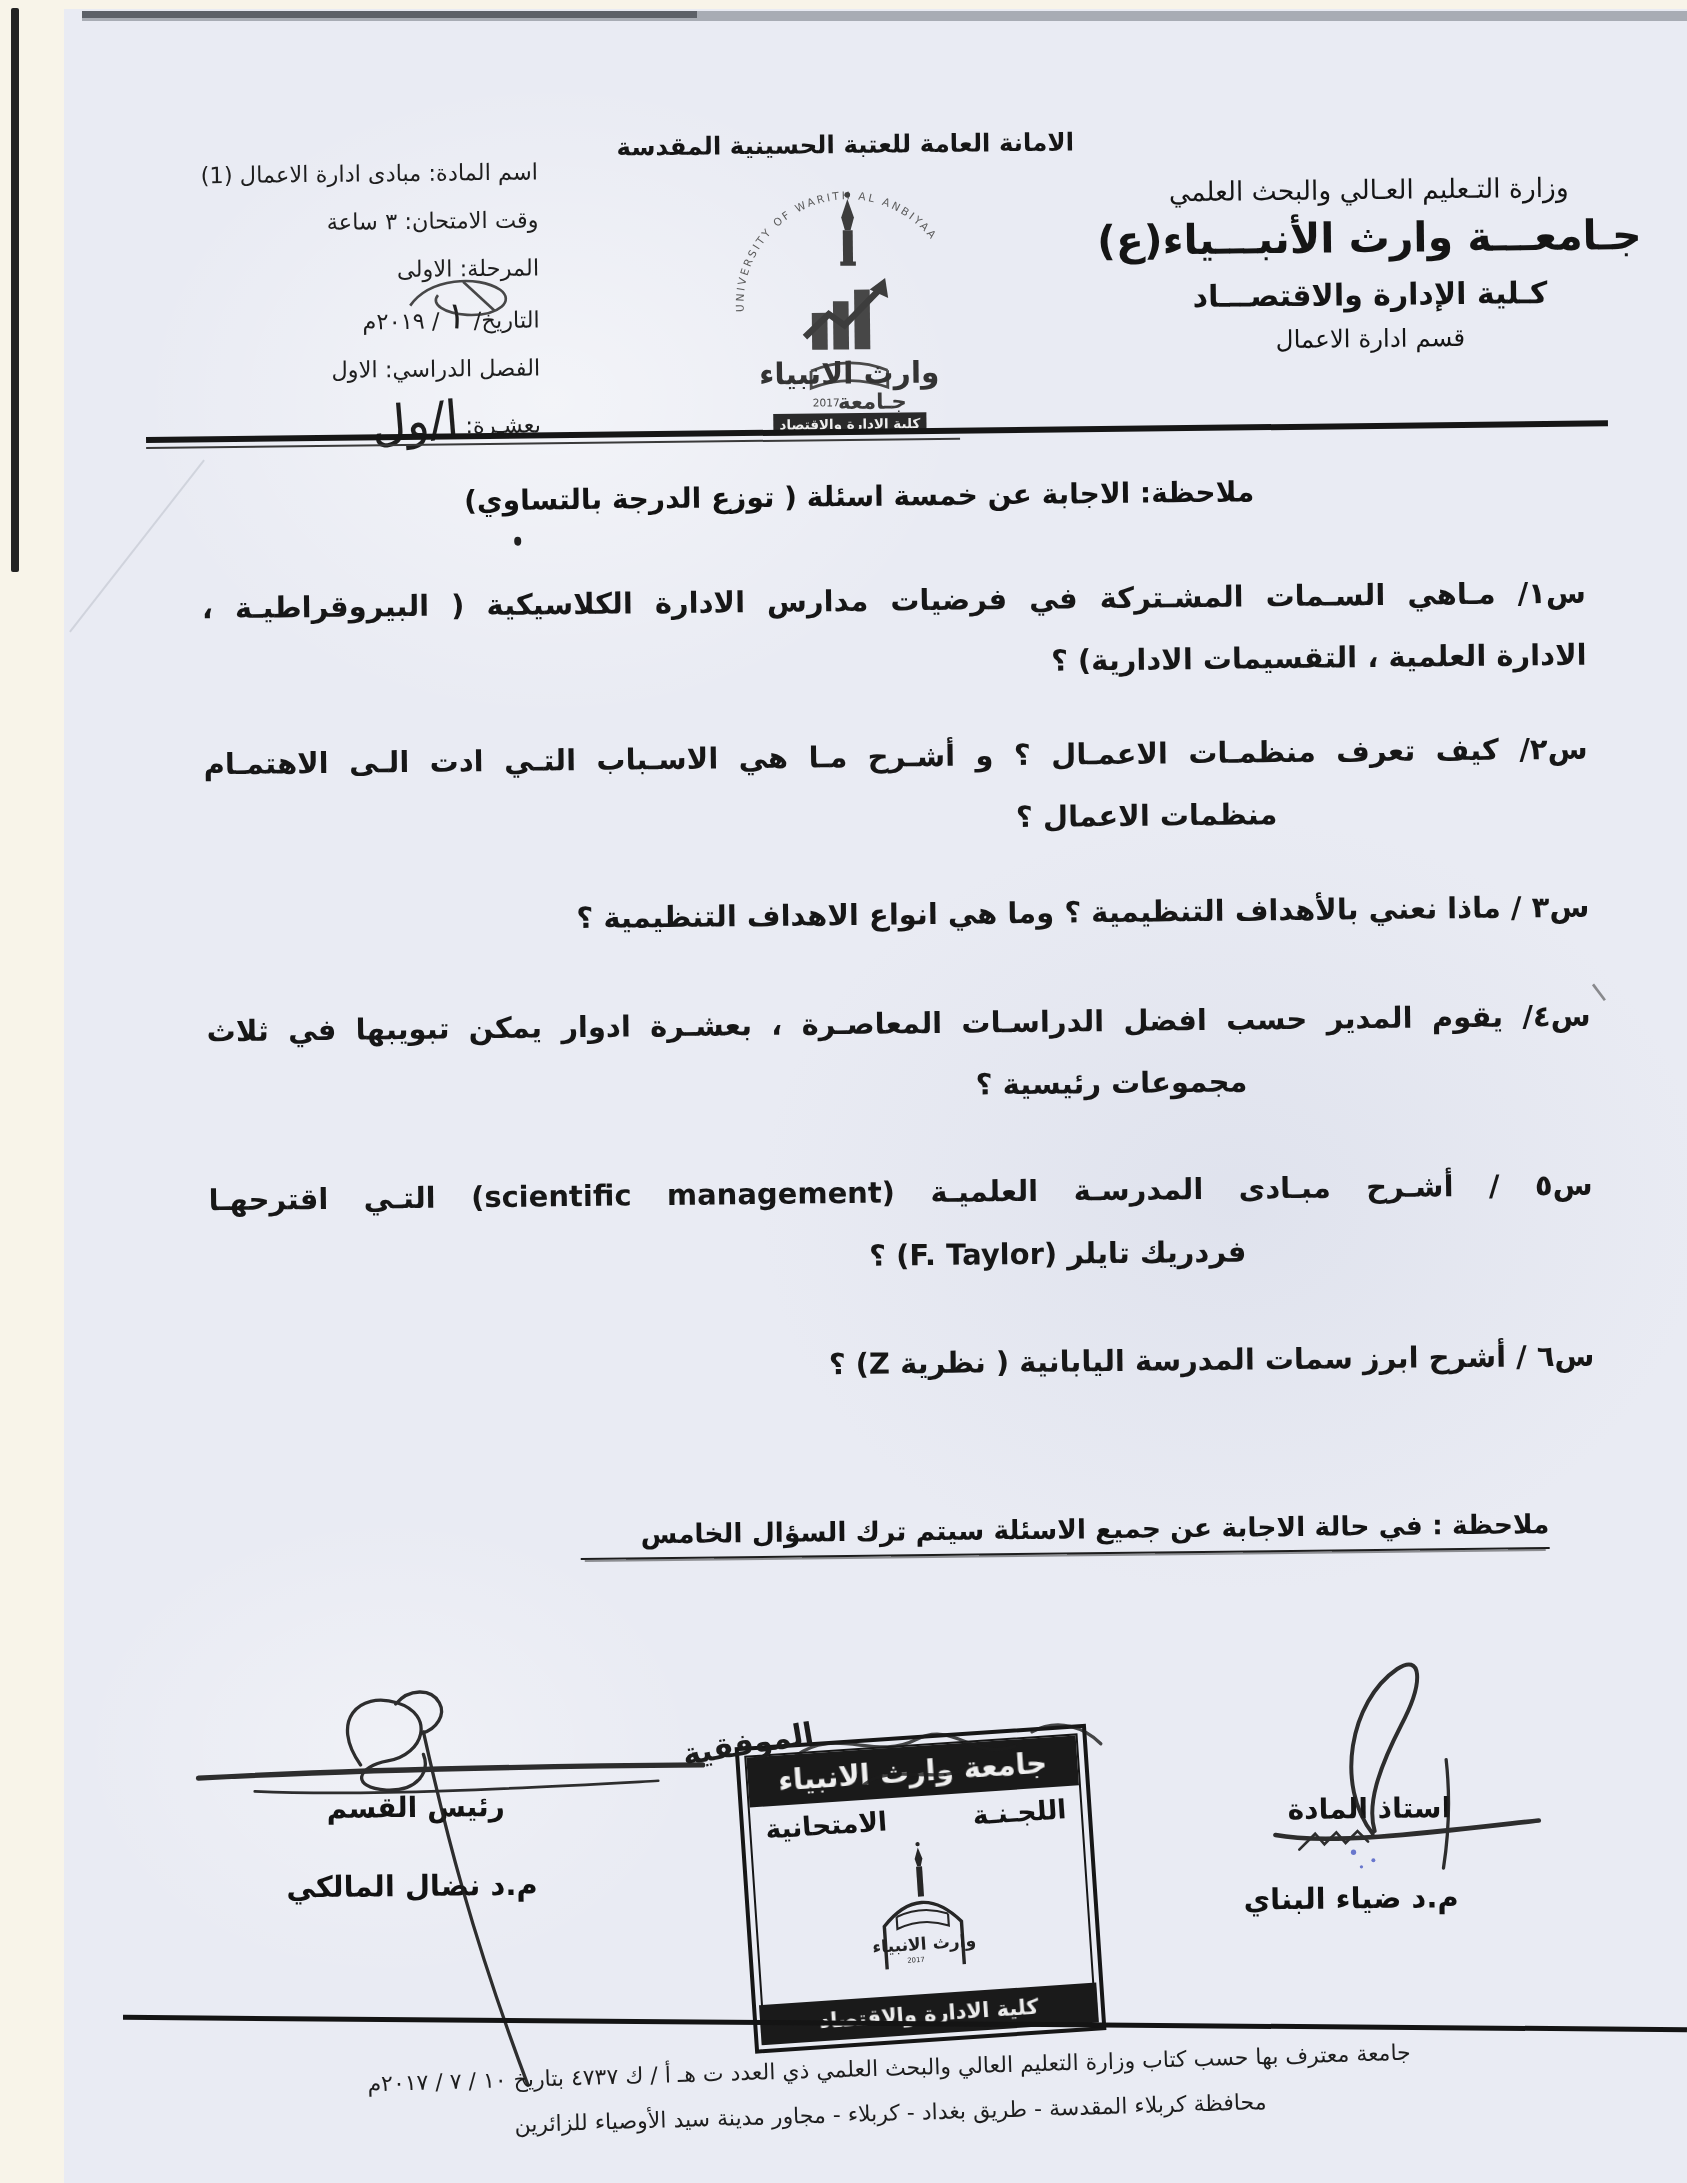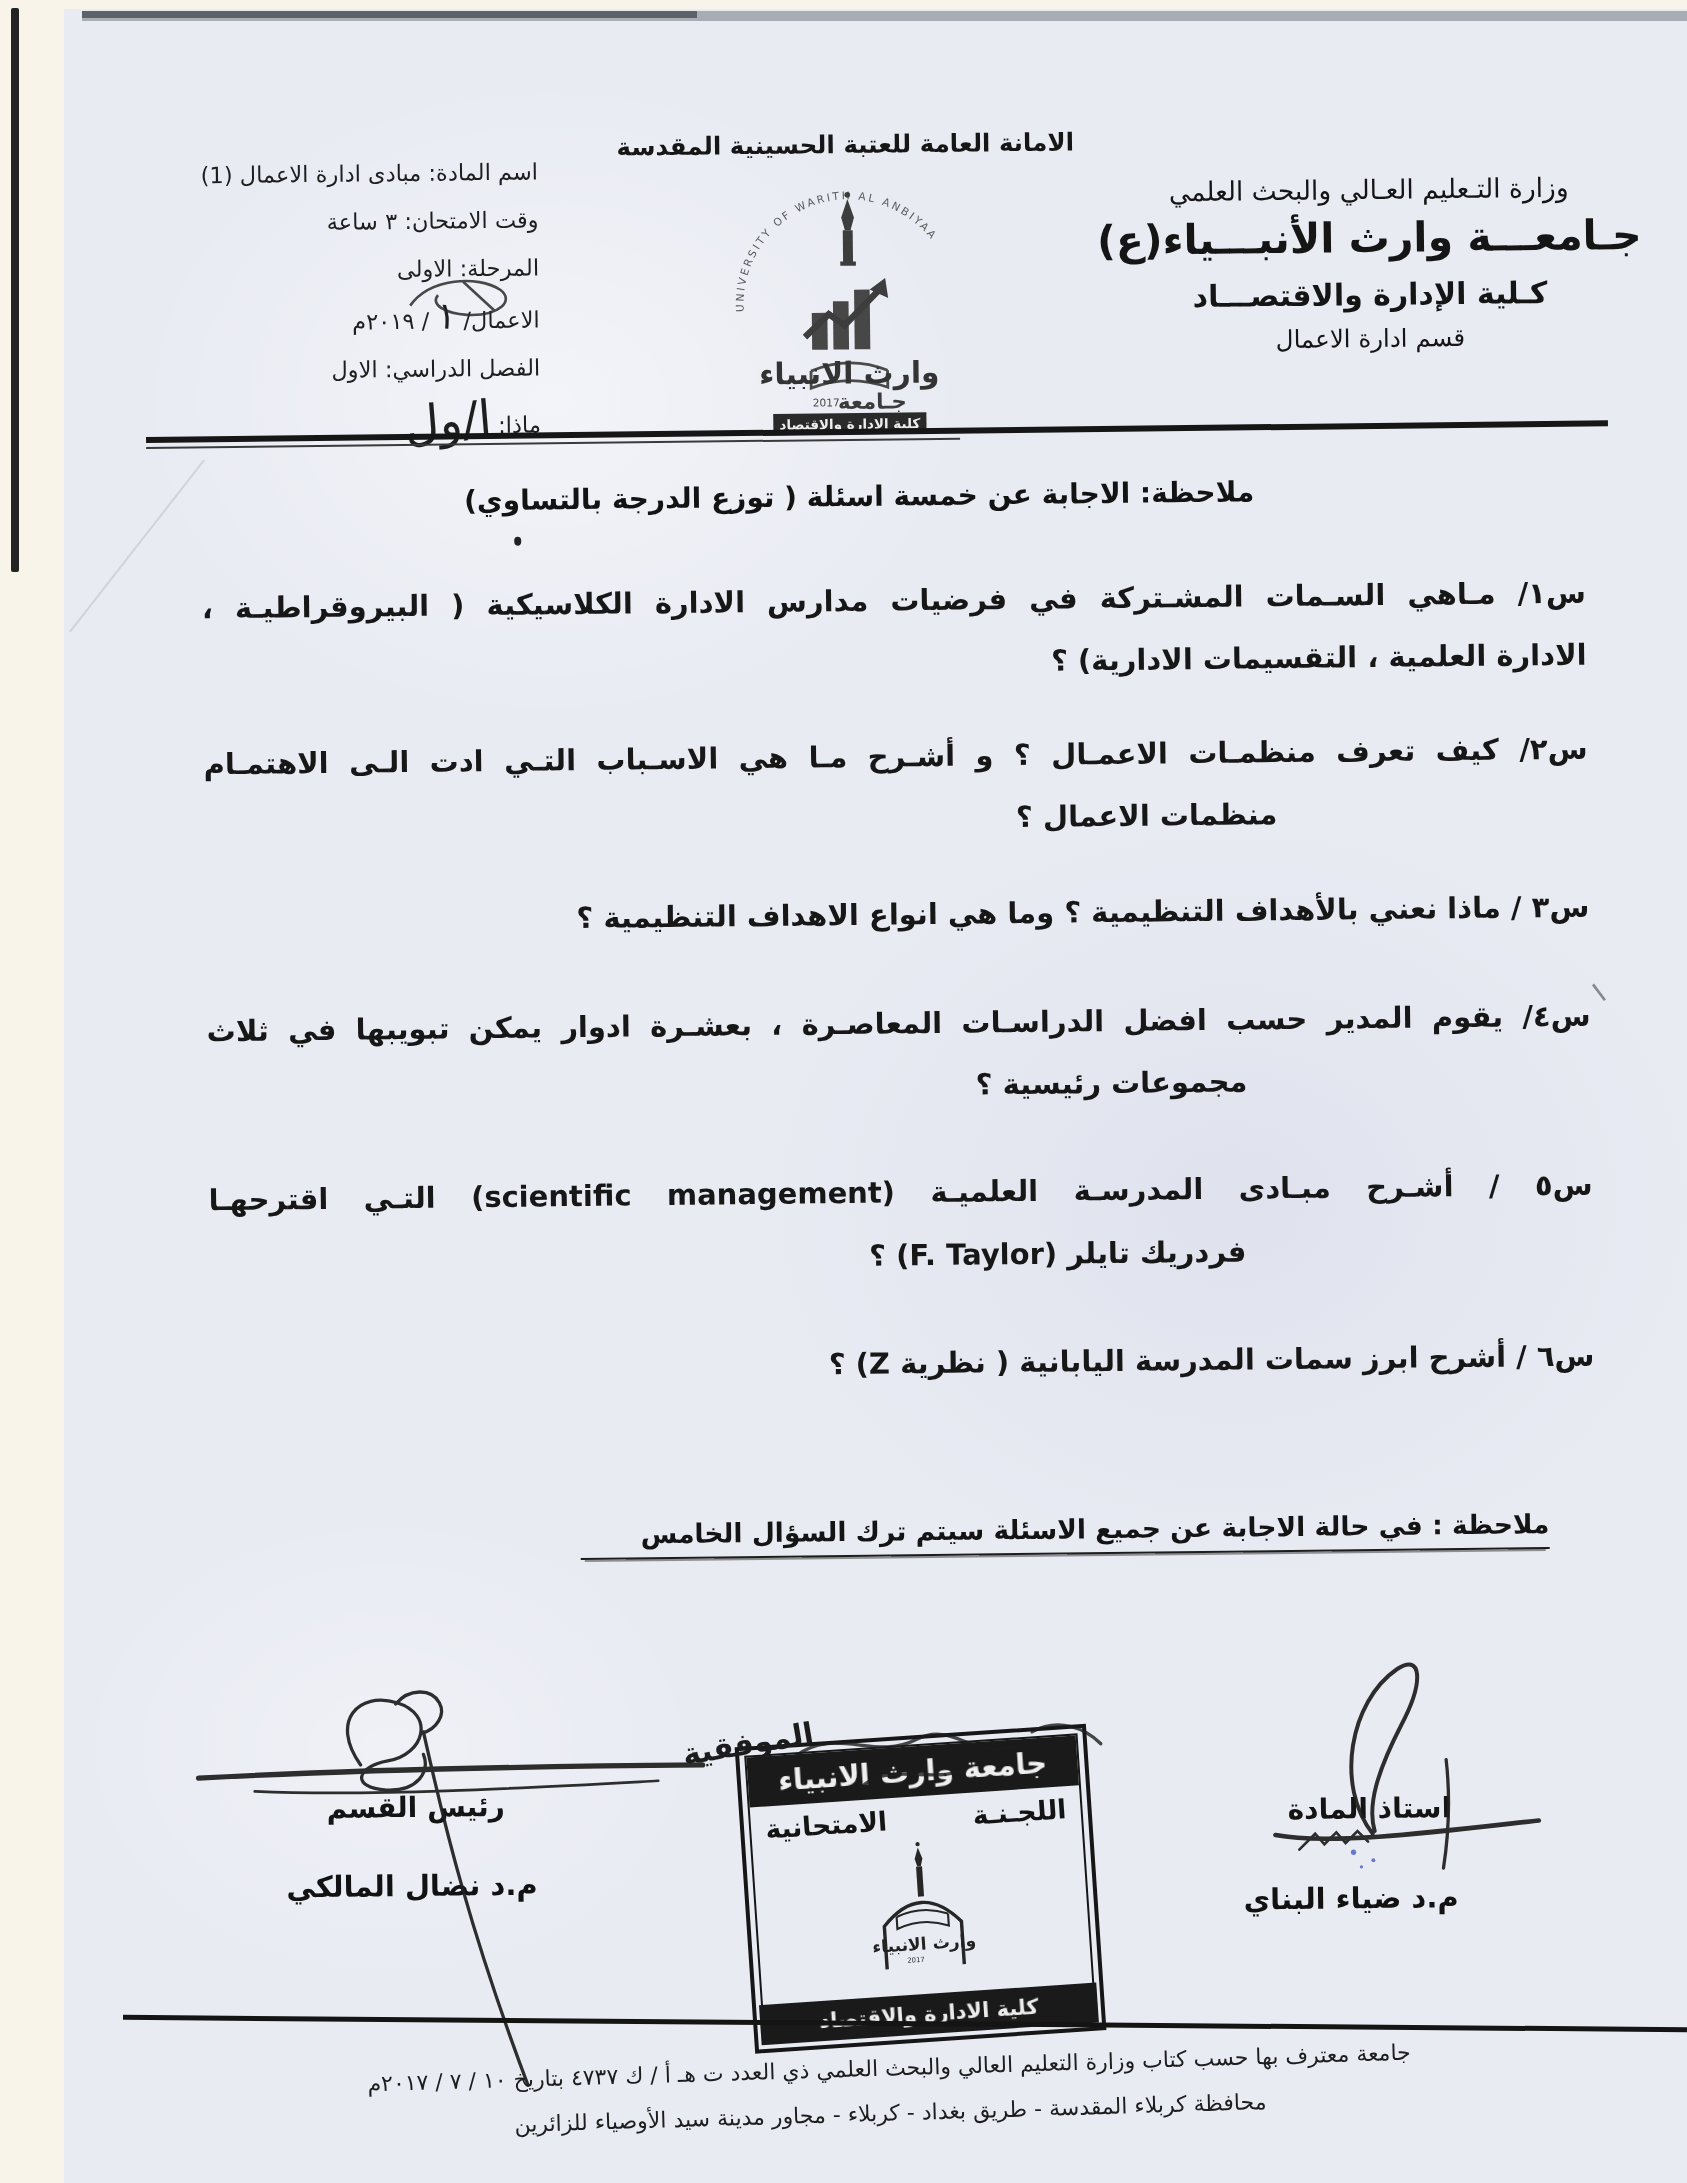--- a/index.html
+++ b/index.html
@@ -88,23 +88,23 @@
 <div class="scan-bar-top"></div>
 <div class="scan-bar-top-dark"></div>
 <div class="crease abs" style="left:136px;top:437px;"></div>
 
 <div class="content">
 
   <div class="abs hdr-left rtl">
     <div class="row">اسم المادة:  مبادى ادارة الاعمال (1)</div>
     <div class="row">وقت الامتحان: ٣ ساعة</div>
     <div class="row">المرحلة: الاولى</div>
-    <div class="row"><span>الاعمال/</span> <span class="hand">١</span> <span>/ ٢٠١٩م</span></div>
+    <div class="row"><span>التاريخ/</span> <span class="hand">١</span> <span>/ ٢٠١٩م</span></div>
     <div class="row">الفصل الدراسي: الاول</div>
-    <div class="row"><span>ماذا:</span> <span class="hand-round">ا/ول</span></div>
+    <div class="row"><span>بعشـرة:</span> <span class="hand-round">ا/ول</span></div>
   </div>
 
   <div class="abs hdr-center-title rtl">الامانة العامة للعتبة الحسينية المقدسة</div>
 
   <svg class="abs" style="left:713px;top:185px;" width="284" height="251" viewBox="0 0 400 354">
     <defs>
         <path id="arcP" d="M 58 210 A 148 148 0 1 1 342 210"></path>
       </defs>
     <text font-size="15" letter-spacing="3.5" fill="#5a5a5a">
       <textPath href="#arcP" startOffset="6%">UNIVERSITY OF WARITH AL ANBIYAA</textPath>

